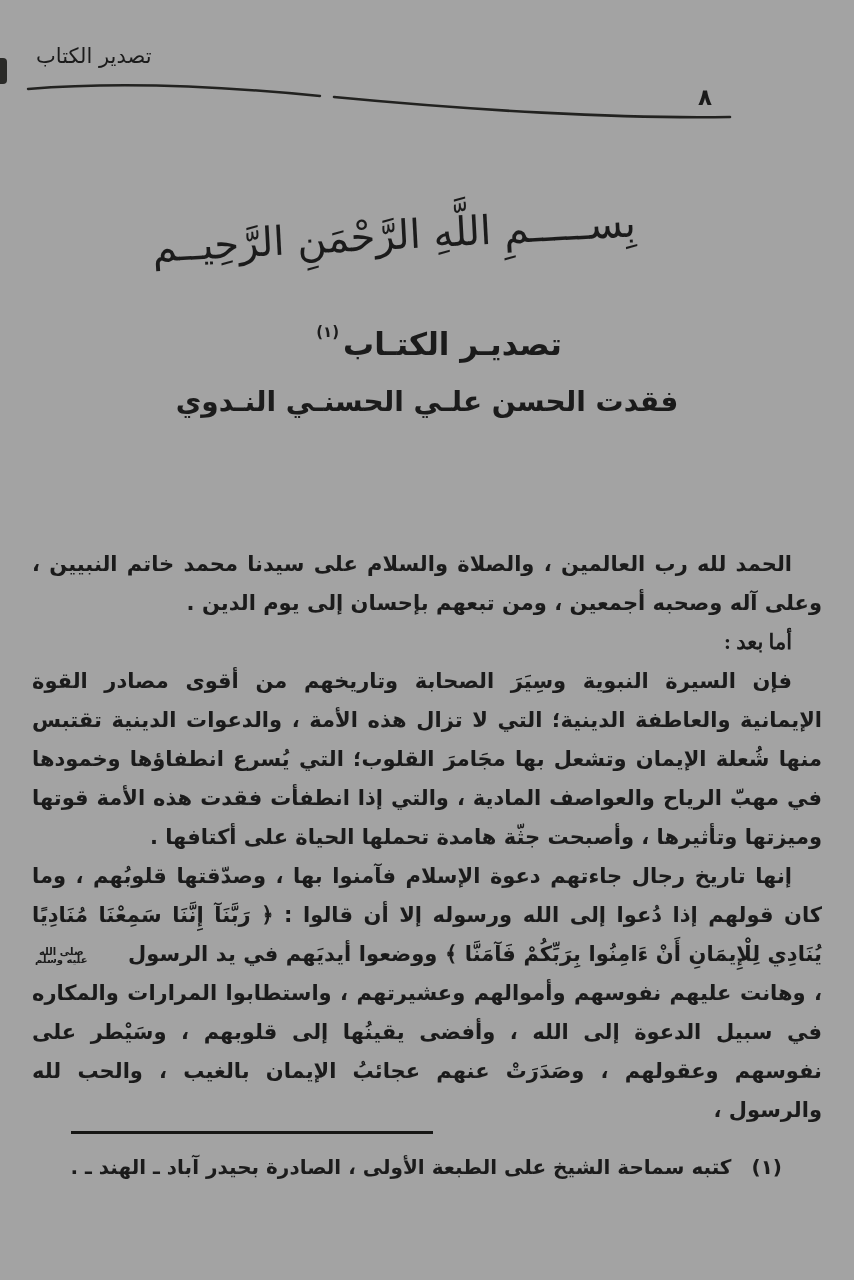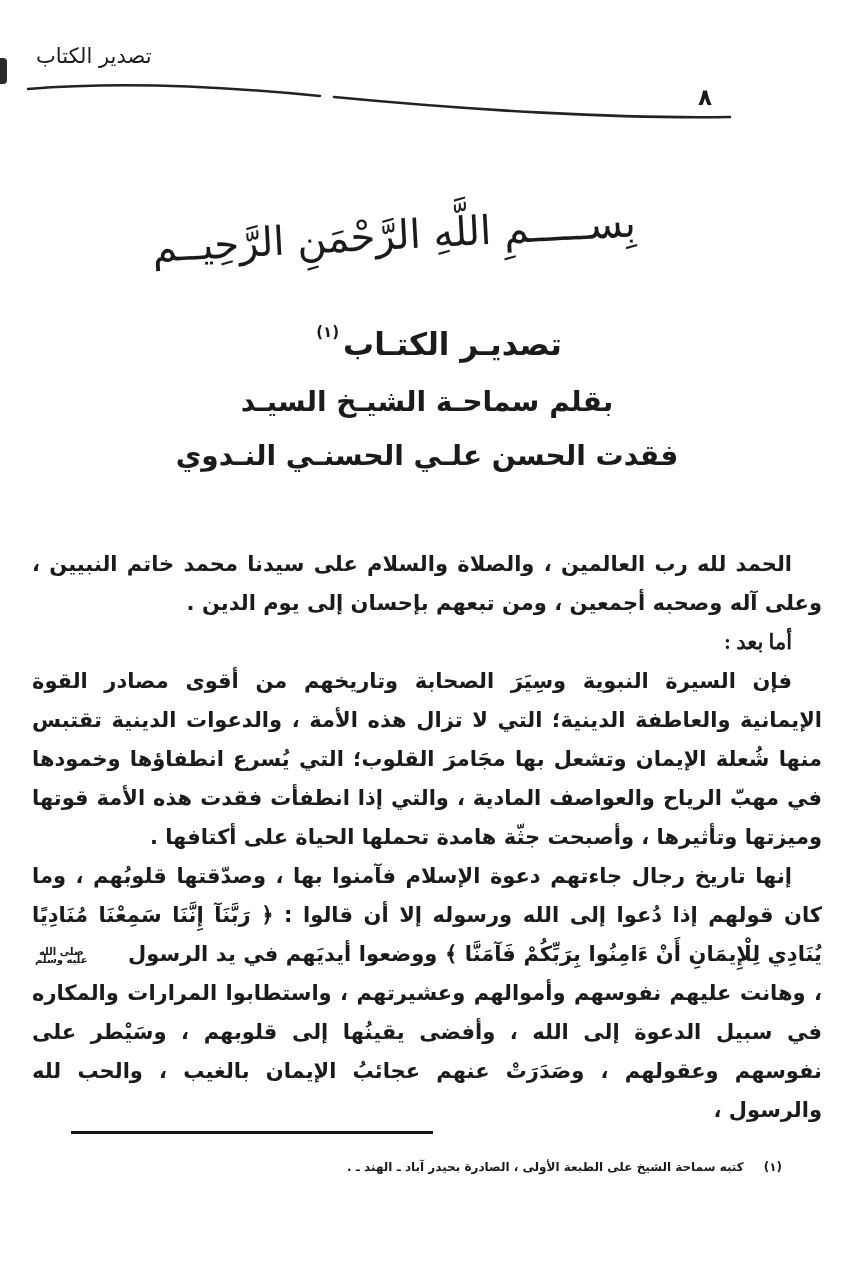--- a/index.html
+++ b/index.html
@@ -6,21 +6,21 @@
     margin: 0;
     padding: 0;
     background: #e8e8e4;
     font-family: "DejaVu Sans", sans-serif;
   }
   .page {
     position: relative;
     width: 854px;
     height: 1280px;
     margin: 0 auto;
-    background: #ffffff;
+    background: #a3a3a3;
     color: #1b1b1b;
     overflow: hidden;
     direction: rtl;
   }
   
   .edge-smudge {
     position: absolute;
     left: 0;
     top: 58px;
     width: 7px;
@@ -131,21 +131,21 @@
     left: 71px;
     width: 362px;
     border-top: 3px solid #171715;
   }
   .footnote {
     position: absolute;
     top: 1152px;
     right: 72px;
     left: 60px;
     direction: rtl;
-    font-size: 12px;
+    font-size: 20px;
     line-height: 30px;
     font-weight: 600;
     text-align: right;
   }
   .footnote .fn-marker {
     display: inline-block;
     margin-left: 20px;
   }
 </style>
 </head>
@@ -161,21 +161,20 @@
     <path d="M 28 14 Q 150 4 320 21" fill="none" stroke="#222220" stroke-width="2.4" stroke-linecap="round"></path>
     <path d="M 334 22 C 470 35 620 44 730 42" fill="none" stroke="#222220" stroke-width="2.6" stroke-linecap="round"></path>
   </svg>
 
   <div class="page-number">٨</div>
 
   <div class="basmala">بِســـــمِ اللَّهِ الرَّحْمَنِ الرَّحِيــم</div>
 
   <div class="title-block">
     <h1 class="main-title"><span>تصديـر الكتـاب</span><sup>(١)</sup></h1>
-    <div class="byline">بقلم سماحـة الشيـخ السيـد</div>
     <div class="byline">فقدت الحسن علـي الحسنـي النـدوي</div>
   </div>
 
   <div class="body-text">
     <p class="p-opening">الحمد لله رب العالمين ، والصلاة والسلام على سيدنا محمد خاتم النبيين ، وعلى آله وصحبه أجمعين ، ومن تبعهم بإحسان إلى يوم الدين .</p>
     <p class="p-amma">أما بعد :</p>
     <p class="p-seerah">فإن السيرة النبوية وسِيَرَ الصحابة وتاريخهم من أقوى مصادر القوة الإيمانية والعاطفة الدينية؛ التي لا تزال هذه الأمة ، والدعوات الدينية تقتبس منها شُعلة الإيمان وتشعل بها مجَامرَ القلوب؛ التي يُسرع انطفاؤها وخمودها في مهبّ الرياح والعواصف المادية ، والتي إذا انطفأت فقدت هذه الأمة قوتها وميزتها وتأثيرها ، وأصبحت جثّة هامدة تحملها الحياة على أكتافها .</p>
     <p class="p-iman"><span>إنها تاريخ رجال جاءتهم دعوة الإسلام فآمنوا بها ، وصدّقتها قلوبُهم ، وما كان قولهم إذا دُعوا إلى الله ورسوله إلا أن قالوا : </span><span class="quran-verse">﴿ رَبَّنَآ إِنَّنَا سَمِعْنَا مُنَادِيًا يُنَادِي لِلْإِيمَانِ أَنْ ءَامِنُوا بِرَبِّكُمْ فَآمَنَّا ﴾</span><span> ووضعوا أيديَهم في يد الرسول </span><span class="honorific"><span>صلى الله</span><span>عليه وسلم</span></span><span> ، وهانت عليهم نفوسهم وأموالهم وعشيرتهم ، واستطابوا المرارات والمكاره في سبيل الدعوة إلى الله ، وأفضى يقينُها إلى قلوبهم ، وسَيْطر على نفوسهم وعقولهم ، وصَدَرَتْ عنهم عجائبُ الإيمان بالغيب ، والحب لله والرسول ،</span></p>
   </div>
 

